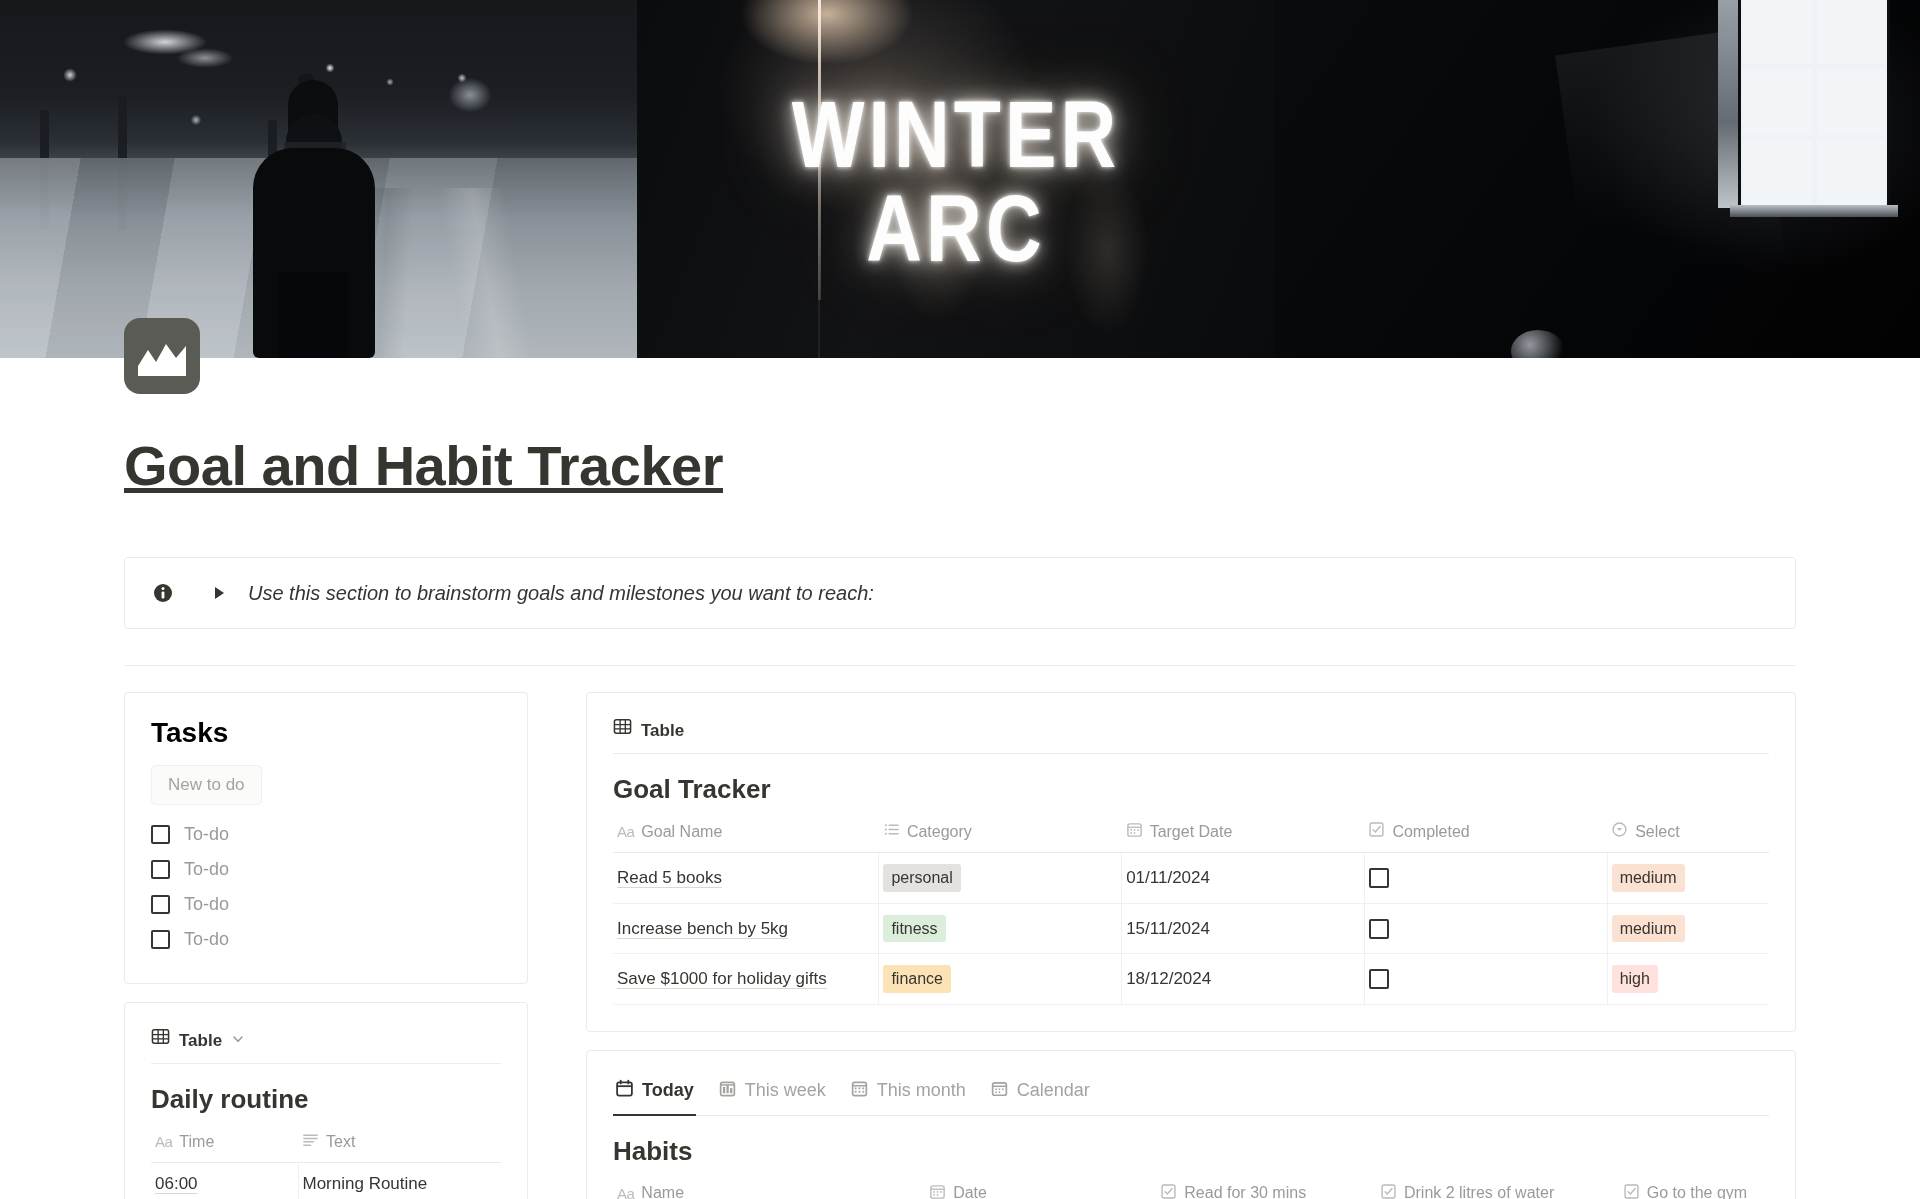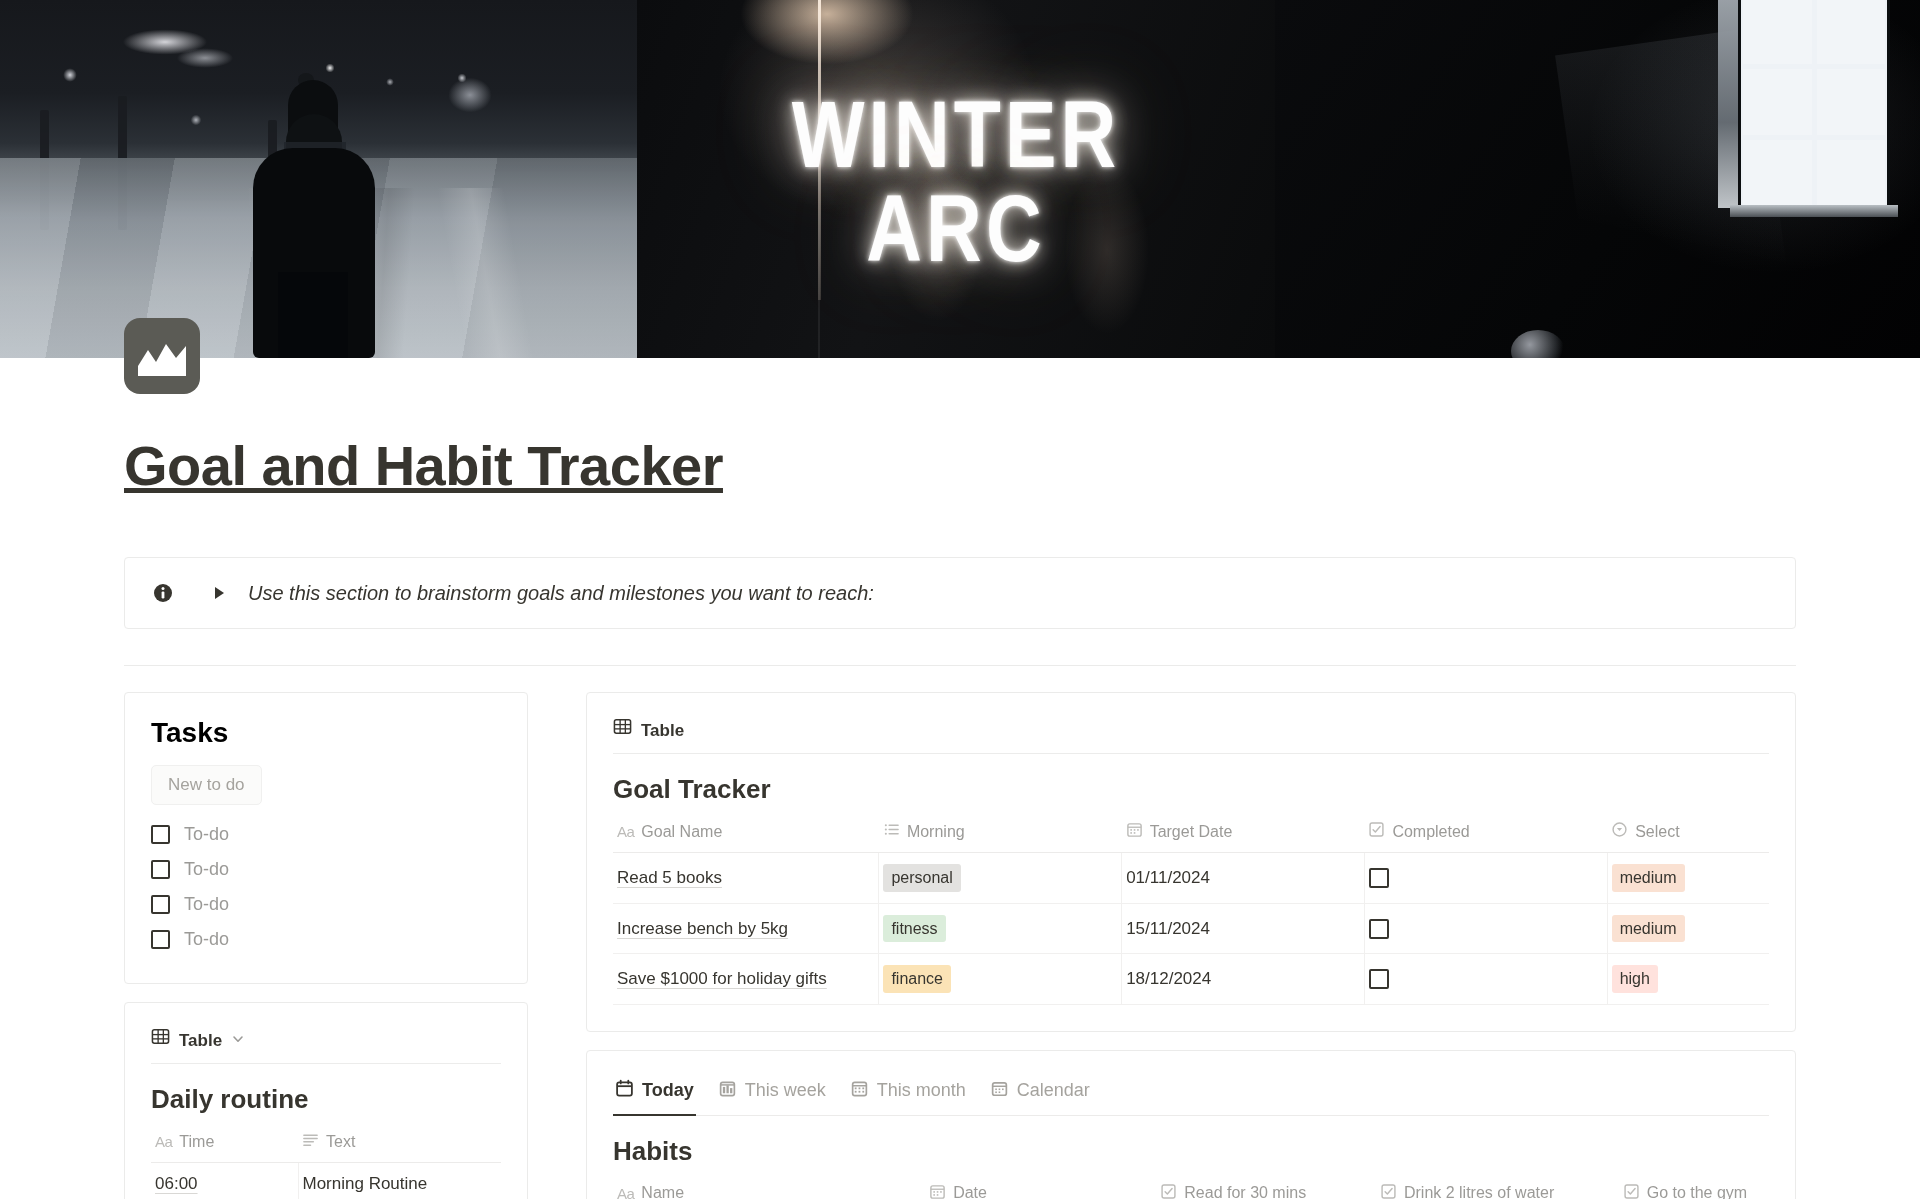--- a/index.html
+++ b/index.html
@@ -531,21 +531,21 @@
                   <span class="icn">
                     <svg width="17" height="17" viewBox="0 0 18 18">
                       <circle cx="3" cy="4.5" r="1.1" fill="#bcbbb8"></circle>
                         <line x1="6.5" y1="4.5" x2="16" y2="4.5" stroke="#bcbbb8" stroke-width="1.5" stroke-linecap="round"></line>
                       <circle cx="3" cy="9" r="1.1" fill="#bcbbb8"></circle>
                         <line x1="6.5" y1="9" x2="16" y2="9" stroke="#bcbbb8" stroke-width="1.5" stroke-linecap="round"></line>
                       <circle cx="3" cy="13.5" r="1.1" fill="#bcbbb8"></circle>
                         <line x1="6.5" y1="13.5" x2="16" y2="13.5" stroke="#bcbbb8" stroke-width="1.5" stroke-linecap="round"></line>
                     </svg>
                   </span>
-                  <span>Morning</span>
+                  <span>Category</span>
                 </span>
               </th>
               <th>
                 <span class="th-in">
                   <span class="icn">
                     <svg width="17" height="17" viewBox="0 0 18 18">
                       <rect x="2" y="3" width="14" height="13" rx="2" fill="none" stroke="#bcbbb8" stroke-width="1.5"></rect>
                       <line x1="2" y1="6.6" x2="16" y2="6.6" stroke="#bcbbb8" stroke-width="1.4"></line>
                       <rect x="4.6" y="8.6" width="1.7" height="1.7" fill="#bcbbb8"></rect>
                       <rect x="8.2" y="8.6" width="1.7" height="1.7" fill="#bcbbb8"></rect>

